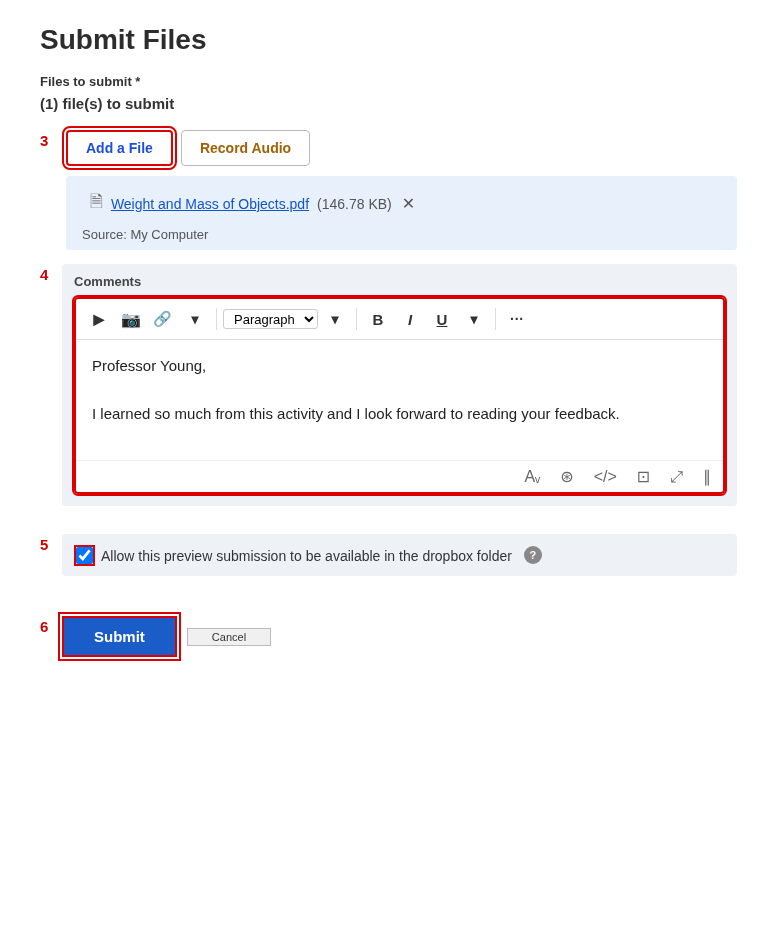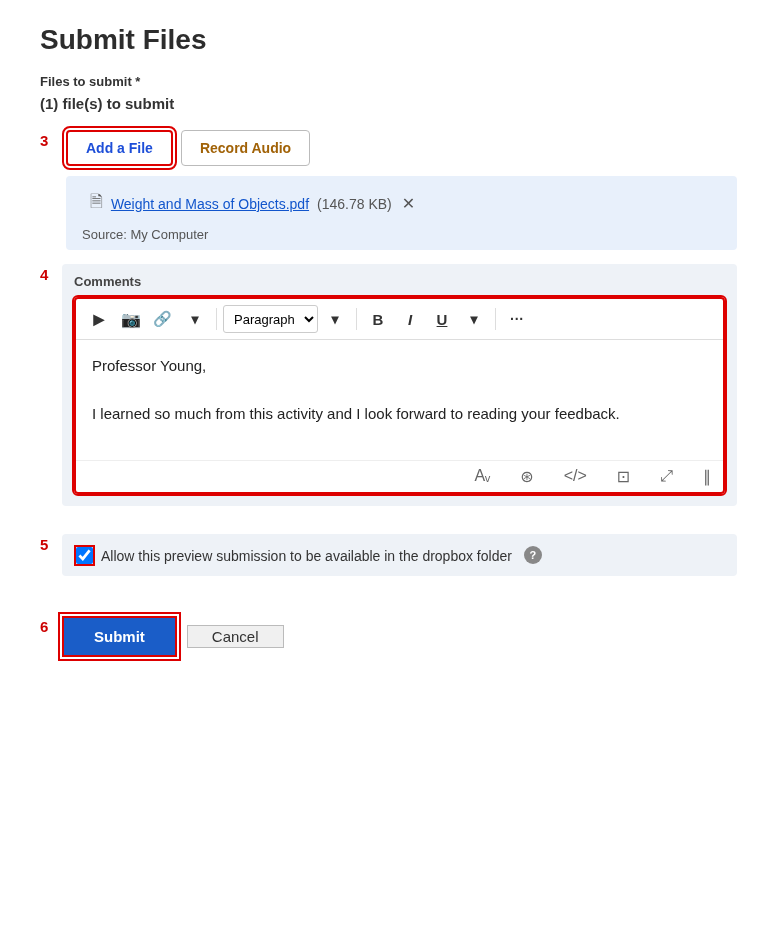--- a/index.html
+++ b/index.html
@@ -166,42 +166,43 @@
       color: #333;
       font-weight: bold;
     }
     .toolbar-divider {
       width: 1px;
       height: 22px;
       background: #ddd;
       margin: 0 4px;
     }
     .toolbar-select {
-      height: 28px;
+      height: 20px;
       border: 1px solid #ccc;
       border-radius: 3px;
       font-size: 13px;
       padding: 0 6px;
       background: #fff;
       cursor: pointer;
     }
     .toolbar-bold { font-weight: bold; font-size: 15px; }
     .toolbar-italic { font-style: italic; font-size: 15px; }
     .toolbar-underline { text-decoration: underline; font-size: 15px; }
     .editor-body {
       padding: 14px 16px;
       min-height: 120px;
       font-size: 15px;
       color: #222;
       line-height: 1.6;
     }
     .editor-footer {
       display: flex;
       justify-content: flex-end;
-      gap: 30px;
+      align-items: center;
+      gap: 20px;
       padding: 6px 12px;
       border-top: 1px solid #eee;
     }
     .footer-icon {
       font-size: 16px;
       color: #666;
       cursor: pointer;
     }
 
     
@@ -254,21 +255,21 @@
       background: #1a5dc8;
       color: #fff;
       border: 2px solid #d00;
       border-radius: 0;
       cursor: pointer;
       outline: 2px solid #d00;
       outline-offset: 2px;
     }
     .btn-cancel {
       padding: 2px 24px;
-      font-size: 15px;
+      font-size: 11px;
       background: #f0f0f0;
       color: #333;
       border: 1px solid #bbb;
       border-radius: 0;
       cursor: pointer;
     }
 
     .notice-row {
       display: flex;
       align-items: flex-start;

